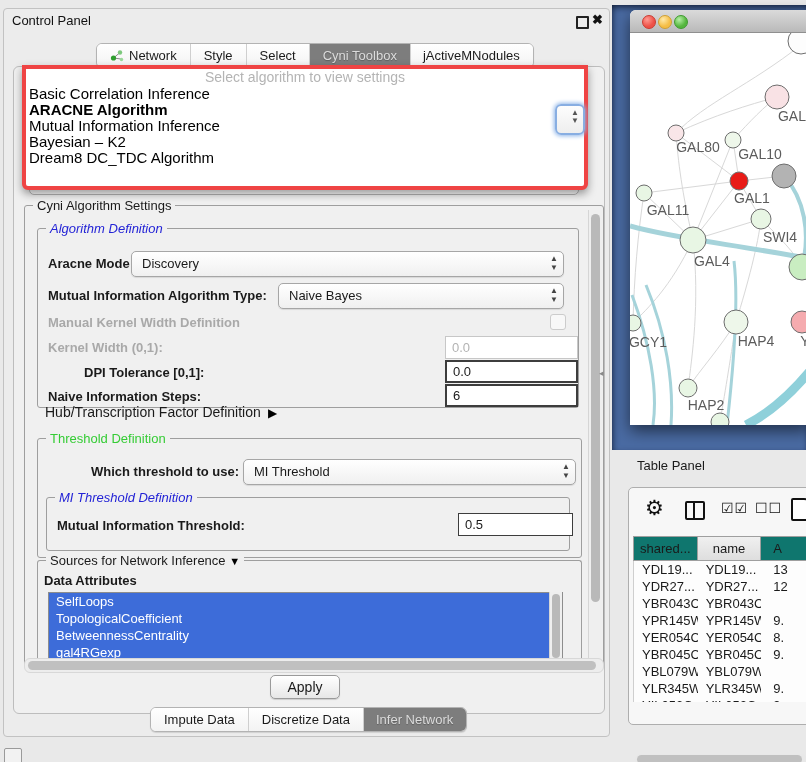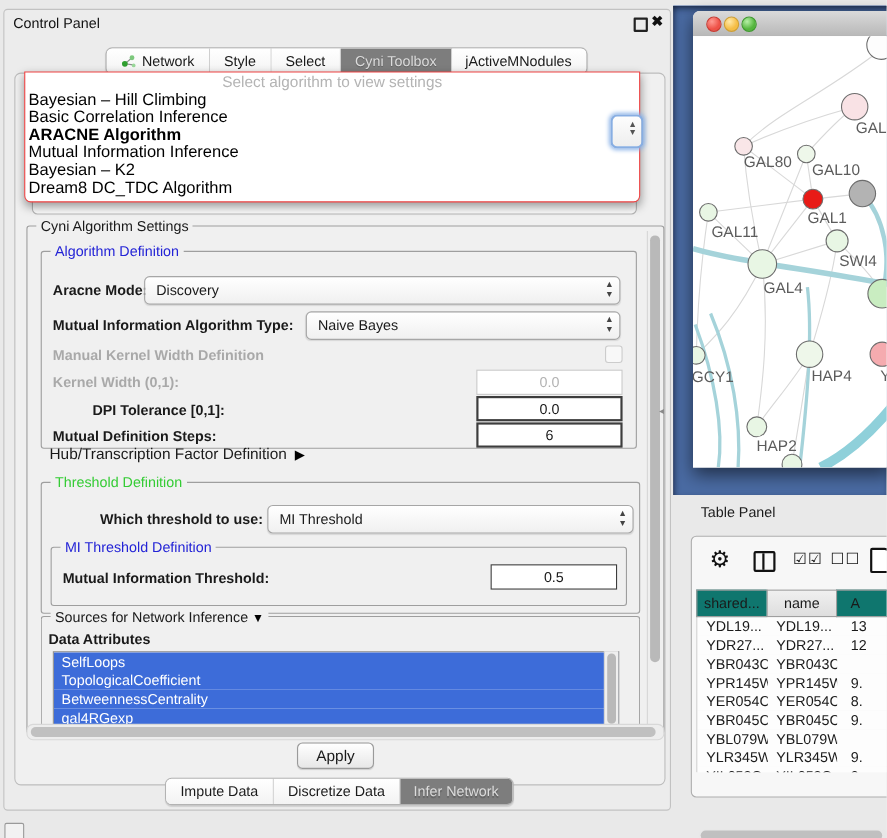--- a/index.html
+++ b/index.html
@@ -31,44 +31,44 @@
   .cp-card{left:9px;top:57px;width:590px;height:646px;background:#f0f0f0;
     border:1px solid #bdbdbd;border-radius:6px;}
 
   
   .ghost-combo{left:25px;top:158px;width:548px;height:26px;border:1px solid #b5b5b5;
     border-radius:5px;background:#fbfbfb;z-index:2;}
   .focus-combo{left:551px;top:95px;width:26px;height:27px;border:2px solid #88aee2;border-radius:6px;
     background:linear-gradient(#fdfdfd,#eee);box-shadow:0 0 4px 1px #8db4e8;z-index:7;}
   .focus-combo .arrows{position:absolute;right:4px;top:3px;font-size:8px;line-height:8px;color:#555;}
   .algo-popup{left:18px;top:56px;width:558px;height:117px;background:#ffffff;
-    border:1px solid #ef4444;border-radius:0 0 6px 6px;z-index:6;
+    border:4px solid #ef4444;border-radius:0 0 6px 6px;z-index:6;
     box-shadow:0 4px 9px rgba(0,0,0,.38);}
   .algo-placeholder{height:17px;line-height:17px;text-align:center;color:#b4b4b4;font-size:14px;}
   .algo-item{height:16px;line-height:16px;padding-left:3px;font-size:15px;color:#000;white-space:nowrap;}
   .algo-item.bold{font-weight:bold;}
 
   
   .fs{position:absolute;border:1px solid #9e9e9e;border-radius:3px;}
   .fs-legend{position:absolute;top:-8px;left:8px;background:#f0f0f0;padding:0 4px;
     font-size:13px;line-height:15px;white-space:nowrap;}
-  .lg-blue{color:#2323d6;}
+  .lg-blue{color:#2323d6;font-style:italic;}
   .lg-green{color:#35cc35;}
 
   .lbl{position:absolute;font-size:13px;white-space:nowrap;}
   .b{font-weight:bold;}
   .dis{color:#a9a9a9;}
 
   .combo{position:absolute;height:24px;background:linear-gradient(#ffffff,#f0f0f0);
     border:1px solid #a6a6a6;border-radius:5px;font-size:13px;line-height:24px;
     padding-left:10px;box-shadow:0 1px 1px rgba(0,0,0,.1);}
   .combo .arrows{position:absolute;right:5px;top:2px;font-size:8px;line-height:9px;color:#444;text-align:center;}
 
   .tfield{position:absolute;background:#fff;border:2px solid #3d3d3d;font-size:13px;
-    text-align:center;padding:0 6px;line-height:19px;height:19px;}
+    text-align:left;padding:0 6px;line-height:19px;height:19px;margin-left:12px;}
   .tfield.dis-f{border:1px solid #c7c7c7;color:#b3b3b3;line-height:21px;height:21px;}
 
   .checkbox{position:absolute;width:14px;height:14px;border:1px solid #cccccc;border-radius:3px;
     background:#f8f8f8;}
 
   .vscroll-track{position:absolute;background:#efefef;border-left:1px solid #d5d5d5;}
   .vthumb{position:absolute;background:#b9b9b9;border-radius:5px;}
   .hscroll-track{position:absolute;background:#ededed;border:1px solid #d8d8d8;border-radius:6px;}
   .hthumb{position:absolute;background:#c0c0c0;border-radius:5px;}
 
@@ -163,21 +163,20 @@
   <div class="abs cp-card"></div>
 
   <div class="abs ghost-combo"></div>
   <div class="abs focus-combo">
       <span class="arrows">▲<br>▼</span>
     </div>
 
   <div class="abs algo-popup">
     <div class="algo-placeholder">Select algorithm to view settings</div>
     <div>
-        <div class="algo-item">Bayesian – Hill Climbing</div>
         <div class="algo-item">Basic Correlation Inference</div>
         <div class="algo-item bold">ARACNE Algorithm</div>
         <div class="algo-item">Mutual Information Inference</div>
         <div class="algo-item">Bayesian – K2</div>
         <div class="algo-item">Dream8 DC_TDC Algorithm</div>
       </div>
   </div>
 
   <div class="fs" style="left:20px;top:196px;width:578px;height:460px;">
     <span class="fs-legend">Cyni Algorithm Settings</span>
@@ -203,21 +202,21 @@
 
       <span class="lbl b dis" style="left:10px;top:86px;">Manual Kernel Width Definition</span>
       <div class="checkbox" style="left:512px;top:85px;"></div>
 
       <span class="lbl b dis" style="left:10px;top:111px;">Kernel Width (0,1):</span>
       <div class="tfield dis-f" style="left:395px;top:107px;width:119px;color:#b3b3b3;">0.0</div>
 
       <span class="lbl b" style="left:10px;top:136px;padding-left:36px;">DPI Tolerance [0,1]:</span>
       <div class="tfield" style="left:395px;top:131px;width:117px;">0.0</div>
 
-      <span class="lbl b" style="left:10px;top:160px;">Mutual Definition Steps:</span>
+      <span class="lbl b" style="left:10px;top:160px;">Naive Information Steps:</span>
       <div class="tfield" style="left:395px;top:155px;width:117px;">6</div>
     </div>
 
     <span class="lbl" style="left:20px;top:198px;font-size:14px;">
       <span>Hub/Transcription Factor Definition</span>
       <span class="arrow-right">&nbsp;▶</span>
     </span>
 
     <div class="fs" style="left:12px;top:232px;width:543px;height:118px;">
       <span class="fs-legend lg-green">Threshold Definition</span>

